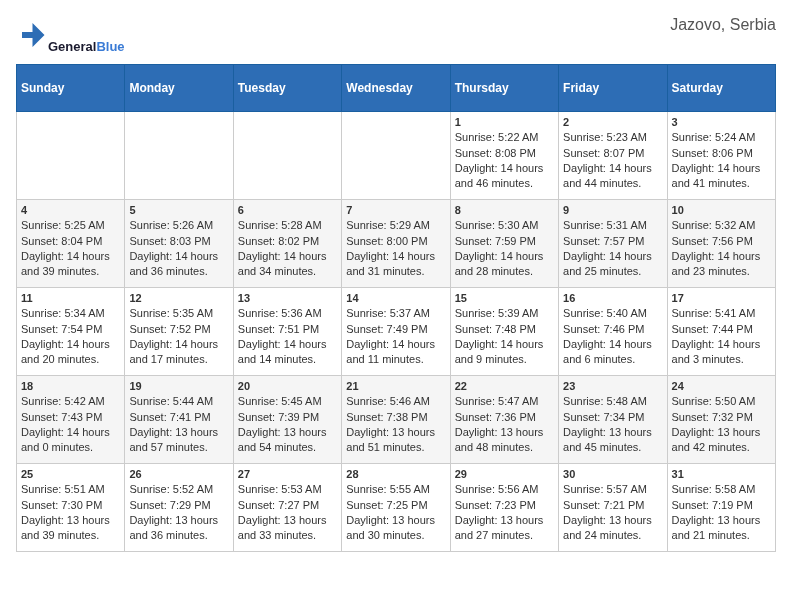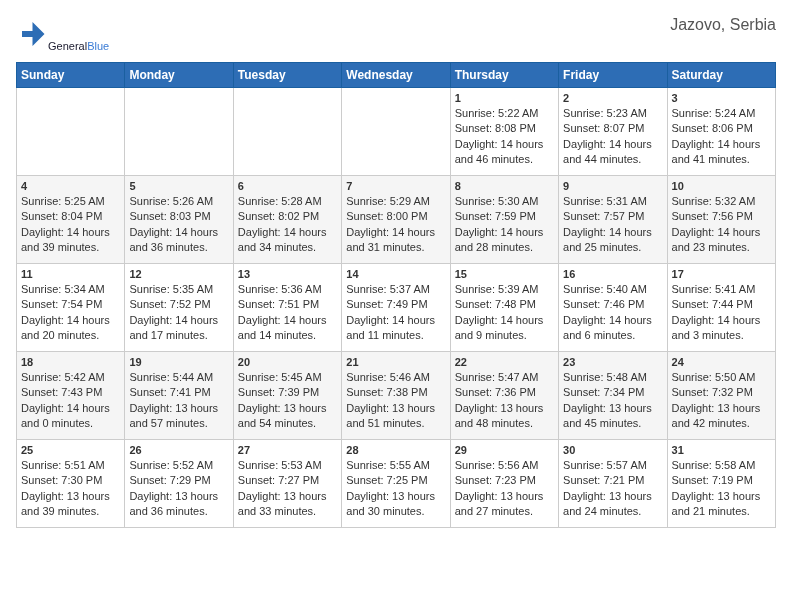--- a/index.html
+++ b/index.html
@@ -45,21 +45,21 @@
       color: #555;
     }
     table {
       width: 100%;
       border-collapse: collapse;
       table-layout: fixed;
     }
     thead th {
       background-color: #2d6db5;
       color: white;
-      padding: 5px 4px;
+      padding: 16px 4px;
       font-size: 12px;
       font-weight: bold;
       text-align: left;
       border: 1px solid #1a5fa0;
     }
     tbody td {
       border: 1px solid #ccc;
       vertical-align: top;
       padding: 4px 4px;
       font-size: 9.5px;
@@ -91,21 +91,21 @@
 <body>
 
 <div class="page">
   <div class="header">
     <div class="logo">
       <svg class="logo-icon" viewBox="0 0 40 40">
         <rect x="0" y="0" width="40" height="40" fill="white"></rect>
         <polygon points="22,4 38,20 22,36 22,24 8,24 8,16 22,16" fill="#2d6db5"></polygon>
       </svg>
       <div>
-        <div style="font-size:11px; font-weight:normal; color:#1a1a2e; line-height:1.1;margin-top:24px;">
+        <div style="font-size:13px; font-weight:bold; color:#1a1a2e; line-height:1.1;margin-top:24px;">
           <span style="color:#1a1a2e;">General</span><span style="color:#3a7bd5;">Blue</span>
         </div>
       </div>
     </div>
     <div class="title-block">
       <div class="location">Jazovo, Serbia</div>
     </div>
   </div>
 
   <table>

